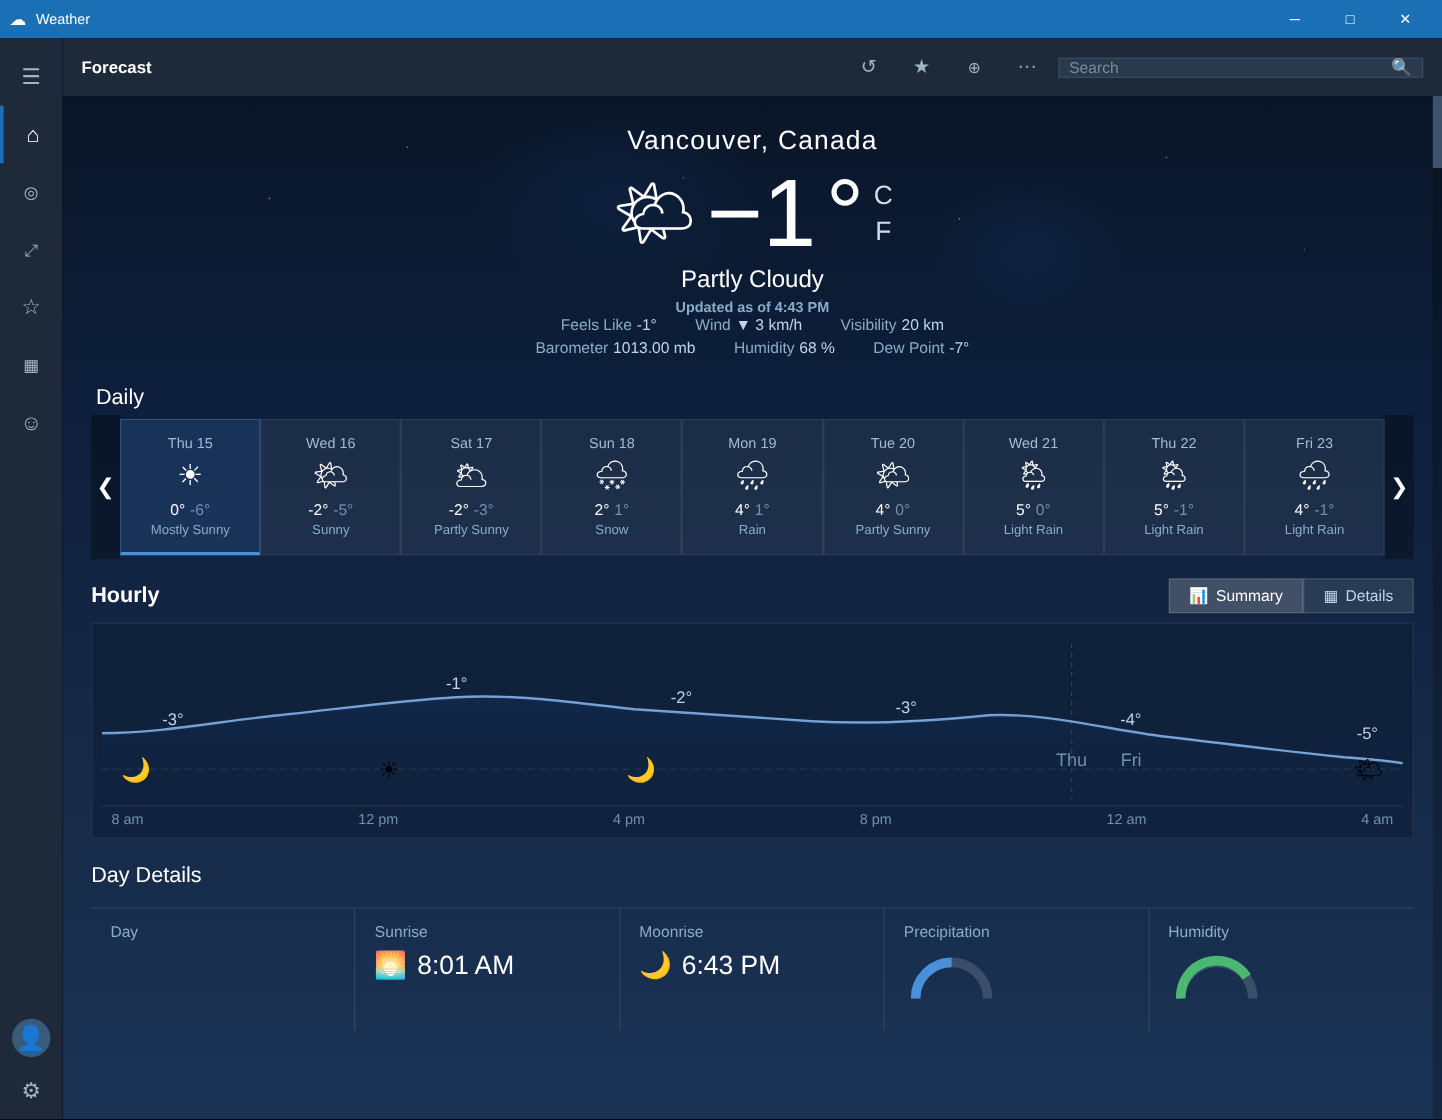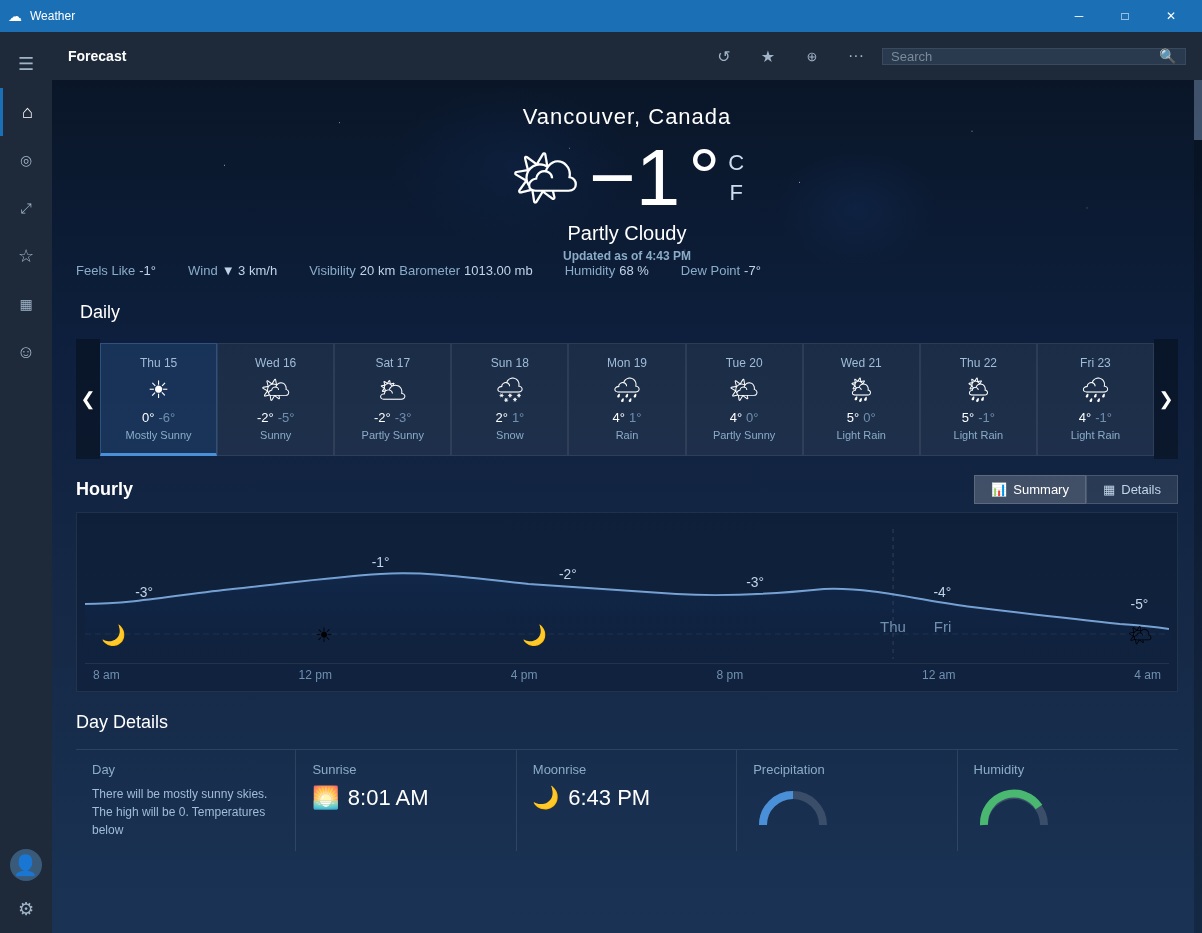--- a/index.html
+++ b/index.html
@@ -135,30 +135,30 @@
     }
     .city-name { font-size: 22px; font-weight: 300; margin-bottom: 8px; letter-spacing: 1px; }
     .temp-display { display: flex; align-items: center; justify-content: center; gap: 8px; margin: 4px 0; }
     .weather-icon-large { font-size: 56px; }
     .temp-value { font-size: 80px; font-weight: 100; line-height: 1; }
     .temp-unit { display: flex; flex-direction: column; font-size: 22px; font-weight: 300; color: #cde; gap: 4px; }
     .temp-unit span { cursor: pointer; }
     .condition-text { font-size: 20px; font-weight: 300; margin: 4px 0; }
     .updated-text { font-size: 12px; color: #8aacc8; margin-bottom: 0; font-weight: 600; }
     .weather-details {
-      display: flex; flex-direction: row; gap: 4px;
+      display: flex; flex-direction: column; gap: 4px;
       align-items: center; font-size: 13px; color: #c0d4e8;
     }
     .weather-details-row { display: flex; gap: 32px; }
     .weather-detail-item { display: flex; gap: 4px; }
     .detail-label { color: #8aacc8; }
 
     
     .daily-section { padding: 8px 0 0 0; }
-    .section-title { font-size: 18px; color: #fff; font-weight: 300; margin-bottom: 16px; padding-left: 4px; }
+    .section-title { font-size: 18px; color: #fff; font-weight: 300; margin-bottom: 4px; padding-left: 4px; }
 
     .daily-scroll-container { position: relative; display: flex; align-items: center; }
     .daily-scroll-btn {
       width: 24px; min-width: 24px; height: 120px;
       background: rgba(0,0,0,0.3);
       border: none; color: #fff; font-size: 18px; cursor: pointer;
       display: flex; align-items: center; justify-content: center;
       z-index: 2;
     }
     .daily-cards { display: flex; flex: 1; gap: 0; overflow: hidden; }
@@ -512,21 +512,20 @@
             </div>
           </div>
         </div>
 
         <div class="day-details-section">
           <div class="day-details-title">Day Details</div>
           <div class="day-details-grid">
 
             <div class="day-detail-col">
               <div class="detail-col-title">Day</div>
-              <div class="detail-col-text">There will be mostly sunny skies. The high will be 0. Temperatures below</div>
             </div>
 
             <div class="day-detail-col">
               <div class="detail-col-title">Sunrise</div>
               <div class="detail-col-main">
                 <span style="font-size:22px;">🌅</span>
                 <span class="detail-col-time">8:01 AM</span>
               </div>
             </div>
 

